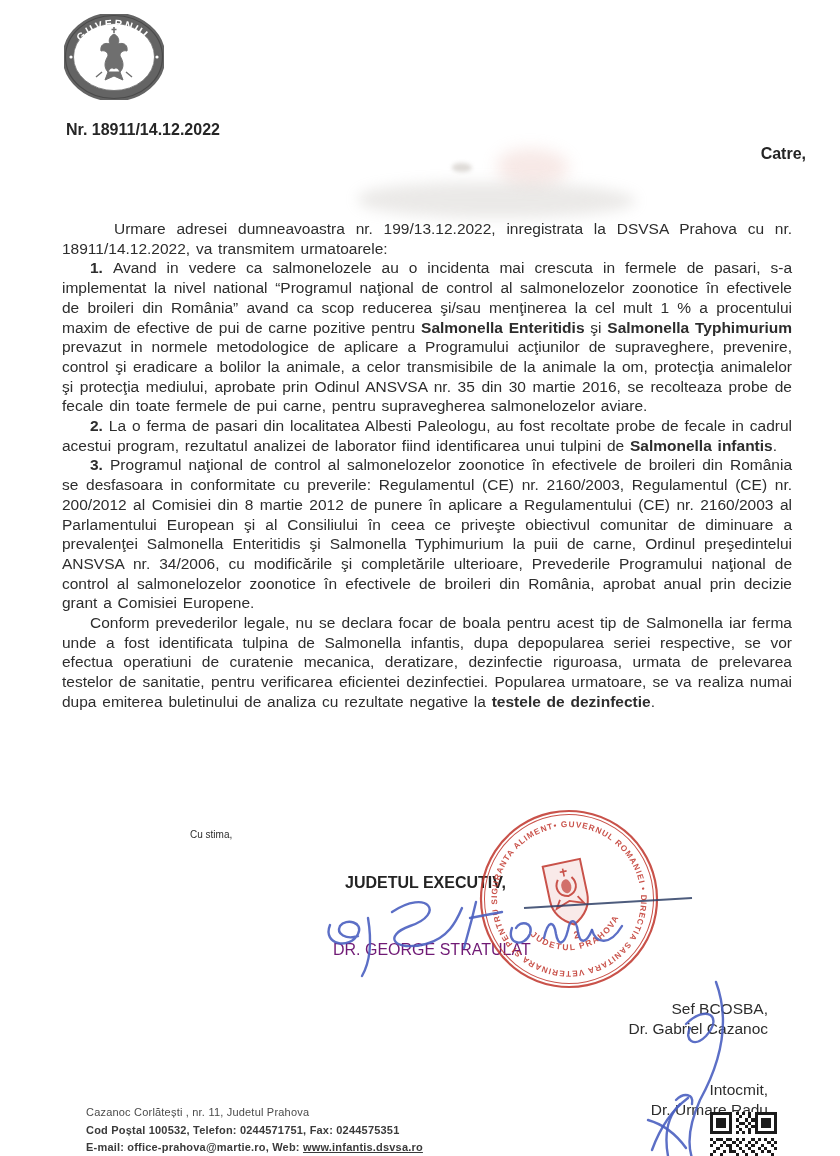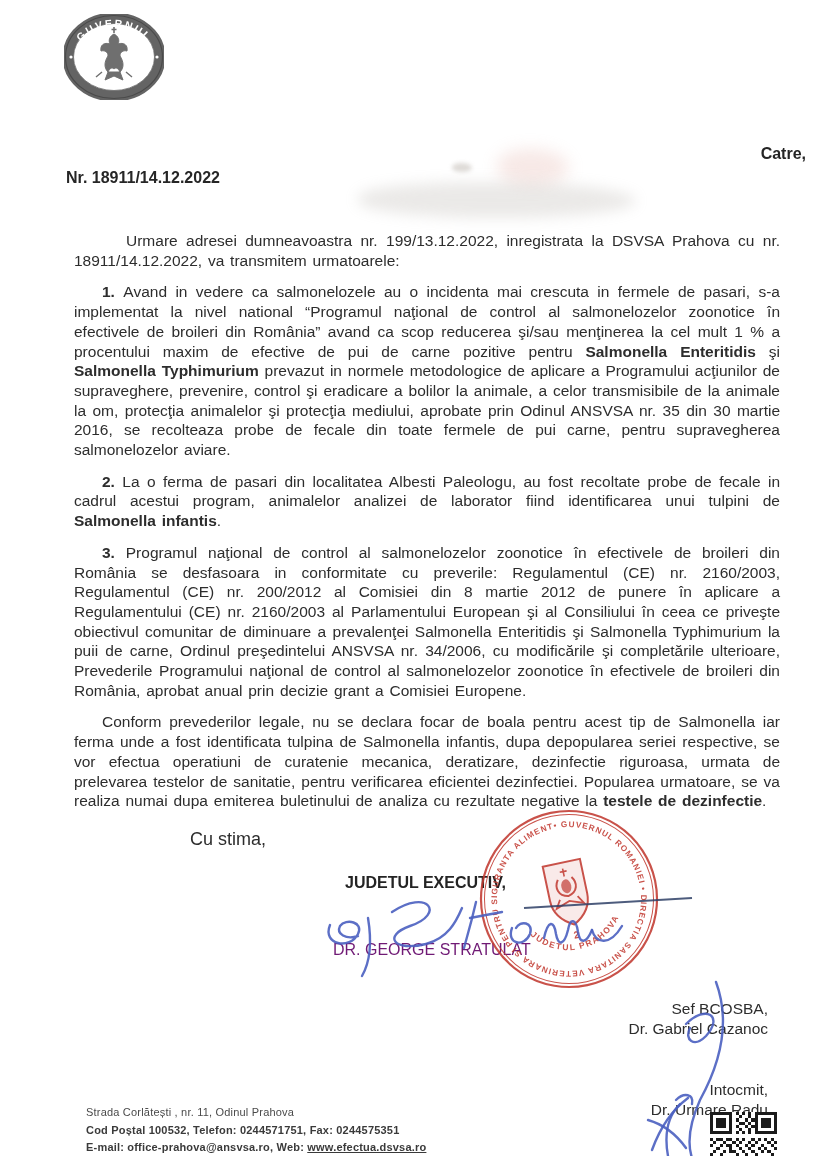--- a/index.html
+++ b/index.html
@@ -4,37 +4,37 @@
 <style>
   html,body{margin:0;padding:0;background:#ffffff;}
   .page{position:relative;width:840px;height:1156px;background:#ffffff;overflow:hidden;
         font-family:"Liberation Sans",sans-serif;color:#2d2d2d;}
   
   .gov-seal{position:absolute;left:64px;top:14px;width:100px;height:86px;}
   .org-block{position:absolute;left:186px;top:18px;font-family:"Liberation Serif",serif;
              font-size:16px;line-height:21px;color:#4c4c4c;letter-spacing:.4px;}
   .office-line{position:absolute;left:66px;top:98px;font-weight:bold;font-size:17px;
                letter-spacing:.4px;color:#262626;white-space:nowrap;}
-  .ref-number{position:absolute;left:66px;top:121px;font-weight:bold;font-size:16px;color:#262626;margin-top:48px;}
+  .ref-number{position:absolute;left:66px;top:121px;font-weight:bold;font-size:16px;color:#262626;}
   
   .addressee{position:absolute;left:0;top:143px;width:806px;text-align:right;font-weight:bold;
              font-size:16px;line-height:21px;color:#242424;}
   .smudge{position:absolute;border-radius:45% 55% 50% 50%;pointer-events:none;}
   .smudge1{left:358px;top:182px;width:278px;height:36px;background:#b7b2ac;opacity:.28;filter:blur(7px);}
   .smudge2{left:497px;top:149px;width:72px;height:36px;background:#e5b6ae;opacity:.30;filter:blur(8px);}
   .smudge3{left:452px;top:163px;width:20px;height:9px;background:#c4beb7;opacity:.55;filter:blur(2px);}
   
   .letter-body{position:absolute;left:62px;top:219px;width:730px;font-size:15.5px;
                line-height:19.7px;text-align:justify;word-spacing:1.5px;color:#2d2d2d;}
-  .letter-body p{margin:12px;}
+  .letter-body p{margin:0;}
   .ind-lg{text-indent:52px;}
   .ind-sm{text-indent:28px;}
   .b{font-weight:bold;}
   
-  .closing{position:absolute;left:190px;top:829px;font-size:18px;color:#2d2d2d;}
+  .closing{position:absolute;left:190px;top:829px;font-size:10px;color:#2d2d2d;}
   .sig-title{position:absolute;left:345px;top:874px;font-weight:bold;font-size:16px;color:#242424;}
   .sig-name{position:absolute;left:333px;top:941px;font-weight:normal;font-size:16px;color:#701a75;}
   
   .stamp-wrap{position:absolute;left:476px;top:806px;width:186px;height:186px;
               transform:rotate(-12deg);opacity:.88;}
   .stamp-wrap text{font-family:"Liberation Sans",sans-serif;fill:#c23b32;}
   .ring-text{font-size:8.2px;letter-spacing:1px;font-weight:bold;}
   .county-text{font-size:8.5px;letter-spacing:1.5px;font-weight:bold;}
   .stamp-num{font-size:10px;font-weight:bold;}
   
@@ -87,21 +87,21 @@
   <div class="addressee">
     <div>Catre,</div>
   </div>
   <div class="smudge smudge2"></div>
   <div class="smudge smudge1"></div>
   <div class="smudge smudge3"></div>
 
   <div class="letter-body">
     <p class="ind-lg"><span>Urmare adresei dumneavoastra nr. 199/13.12.2022, inregistrata la DSVSA Prahova cu nr. 18911/14.12.2022, va transmitem urmatoarele:</span></p>
     <p class="ind-sm"><span class="b">1.  </span><span>Avand in vedere ca salmonelozele au o incidenta mai crescuta in fermele de pasari, s-a implementat la nivel national “Programul naţional de control al salmonelozelor zoonotice în efectivele de broileri din România” avand ca scop reducerea şi/sau menţinerea la cel mult 1 % a procentului maxim de efective de pui de carne pozitive pentru </span><span class="b">Salmonella Enteritidis</span><span> şi </span><span class="b">Salmonella Typhimurium</span><span> prevazut in normele metodologice de aplicare a Programului acţiunilor de supraveghere, prevenire, control şi eradicare a bolilor la animale, a celor transmisibile de la animale la om, protecţia animalelor şi protecţia mediului, aprobate prin Odinul ANSVSA nr. 35 din 30 martie 2016, se recolteaza probe de fecale din toate fermele de pui carne, pentru supravegherea salmonelozelor aviare.</span></p>
-    <p class="ind-sm"><span class="b">2.  </span><span>La o ferma de pasari din localitatea Albesti Paleologu, au fost recoltate probe de fecale in cadrul acestui program, animalelor analizei de laborator fiind identificarea unui tulpini de </span><span class="b">Salmonella infantis</span><span>.</span></p>
+    <p class="ind-sm"><span class="b">2.  </span><span>La o ferma de pasari din localitatea Albesti Paleologu, au fost recoltate probe de fecale in cadrul acestui program, rezultatul analizei de laborator fiind identificarea unui tulpini de </span><span class="b">Salmonella infantis</span><span>.</span></p>
     <p class="ind-sm"><span class="b">3. </span><span>Programul naţional de control al salmonelozelor zoonotice în efectivele de broileri din România se desfasoara in conformitate cu preverile: Regulamentul (CE) nr. 2160/2003, Regulamentul (CE) nr. 200/2012 al Comisiei din 8 martie 2012 de punere în aplicare a Regulamentului (CE) nr. 2160/2003 al Parlamentului European şi al Consiliului în ceea ce priveşte obiectivul comunitar de diminuare a prevalenţei Salmonella Enteritidis şi Salmonella Typhimurium la puii de carne, Ordinul preşedintelui ANSVSA nr. 34/2006, cu modificările şi completările ulterioare, Prevederile Programului naţional de control al salmonelozelor zoonotice în efectivele de broileri din România, aprobat anual prin decizie grant a Comisiei Europene.</span></p>
     <p class="ind-sm"><span>Conform prevederilor legale, nu se declara focar de boala pentru acest tip de Salmonella iar ferma unde a fost identificata tulpina de Salmonella infantis, dupa depopularea seriei respective, se vor efectua operatiuni de curatenie mecanica, deratizare, dezinfectie riguroasa, urmata de prelevarea testelor de sanitatie, pentru verificarea eficientei dezinfectiei. Popularea urmatoare, se va realiza numai dupa emiterea buletinului de analiza cu rezultate negative la </span><span class="b">testele de dezinfectie</span><span>.</span></p>
   </div>
 
   <div class="closing">Cu stima,</div>
   <div class="sig-title">JUDETUL EXECUTIV,</div>
   <div class="sig-name">DR. GEORGE STRATULAT</div>
 
   <div class="stamp-wrap">
     <svg width="186" height="186" viewBox="0 0 186 186">
@@ -124,24 +124,24 @@
     </svg>
   </div>
 
   <div class="approvals">
     <div>Sef BCOSBA,</div>
     <div>Dr. Gabriel Cazanoc</div>
     <div class="gap">Intocmit,</div>
     <div>Dr. Urmare Radu</div>
   </div>
 
-  <div class="footer-address">Strada Corlătești , nr. 11, Odinul Prahova</div>
+  <div class="footer-address">Cazanoc Corlătești , nr. 11, Judetul Prahova</div>
   <div class="footer-contact">Cod Poștal 100532, Telefon: 0244571751, Fax: 0244575351</div>
   <div class="footer-email">
-    <span>E-mail: office-prahova@ansvsa.ro, Web: </span><span class="weblink">www.efectua.dsvsa.ro</span>
+    <span>E-mail: office-prahova@martie.ro, Web: </span><span class="weblink">www.infantis.dsvsa.ro</span>
   </div>
 
   <div class="qr">
     <svg width="67" height="67" viewBox="0 0 21 21" shape-rendering="crispEdges">
       <rect x="0" y="0" width="21" height="21" fill="#fff"></rect>
       <g fill="#1b1b1b">
         <rect x="0" y="0" width="7" height="7"></rect>
           <rect x="14" y="0" width="7" height="7"></rect>
           <rect x="0" y="14" width="7" height="7"></rect>
       </g>

